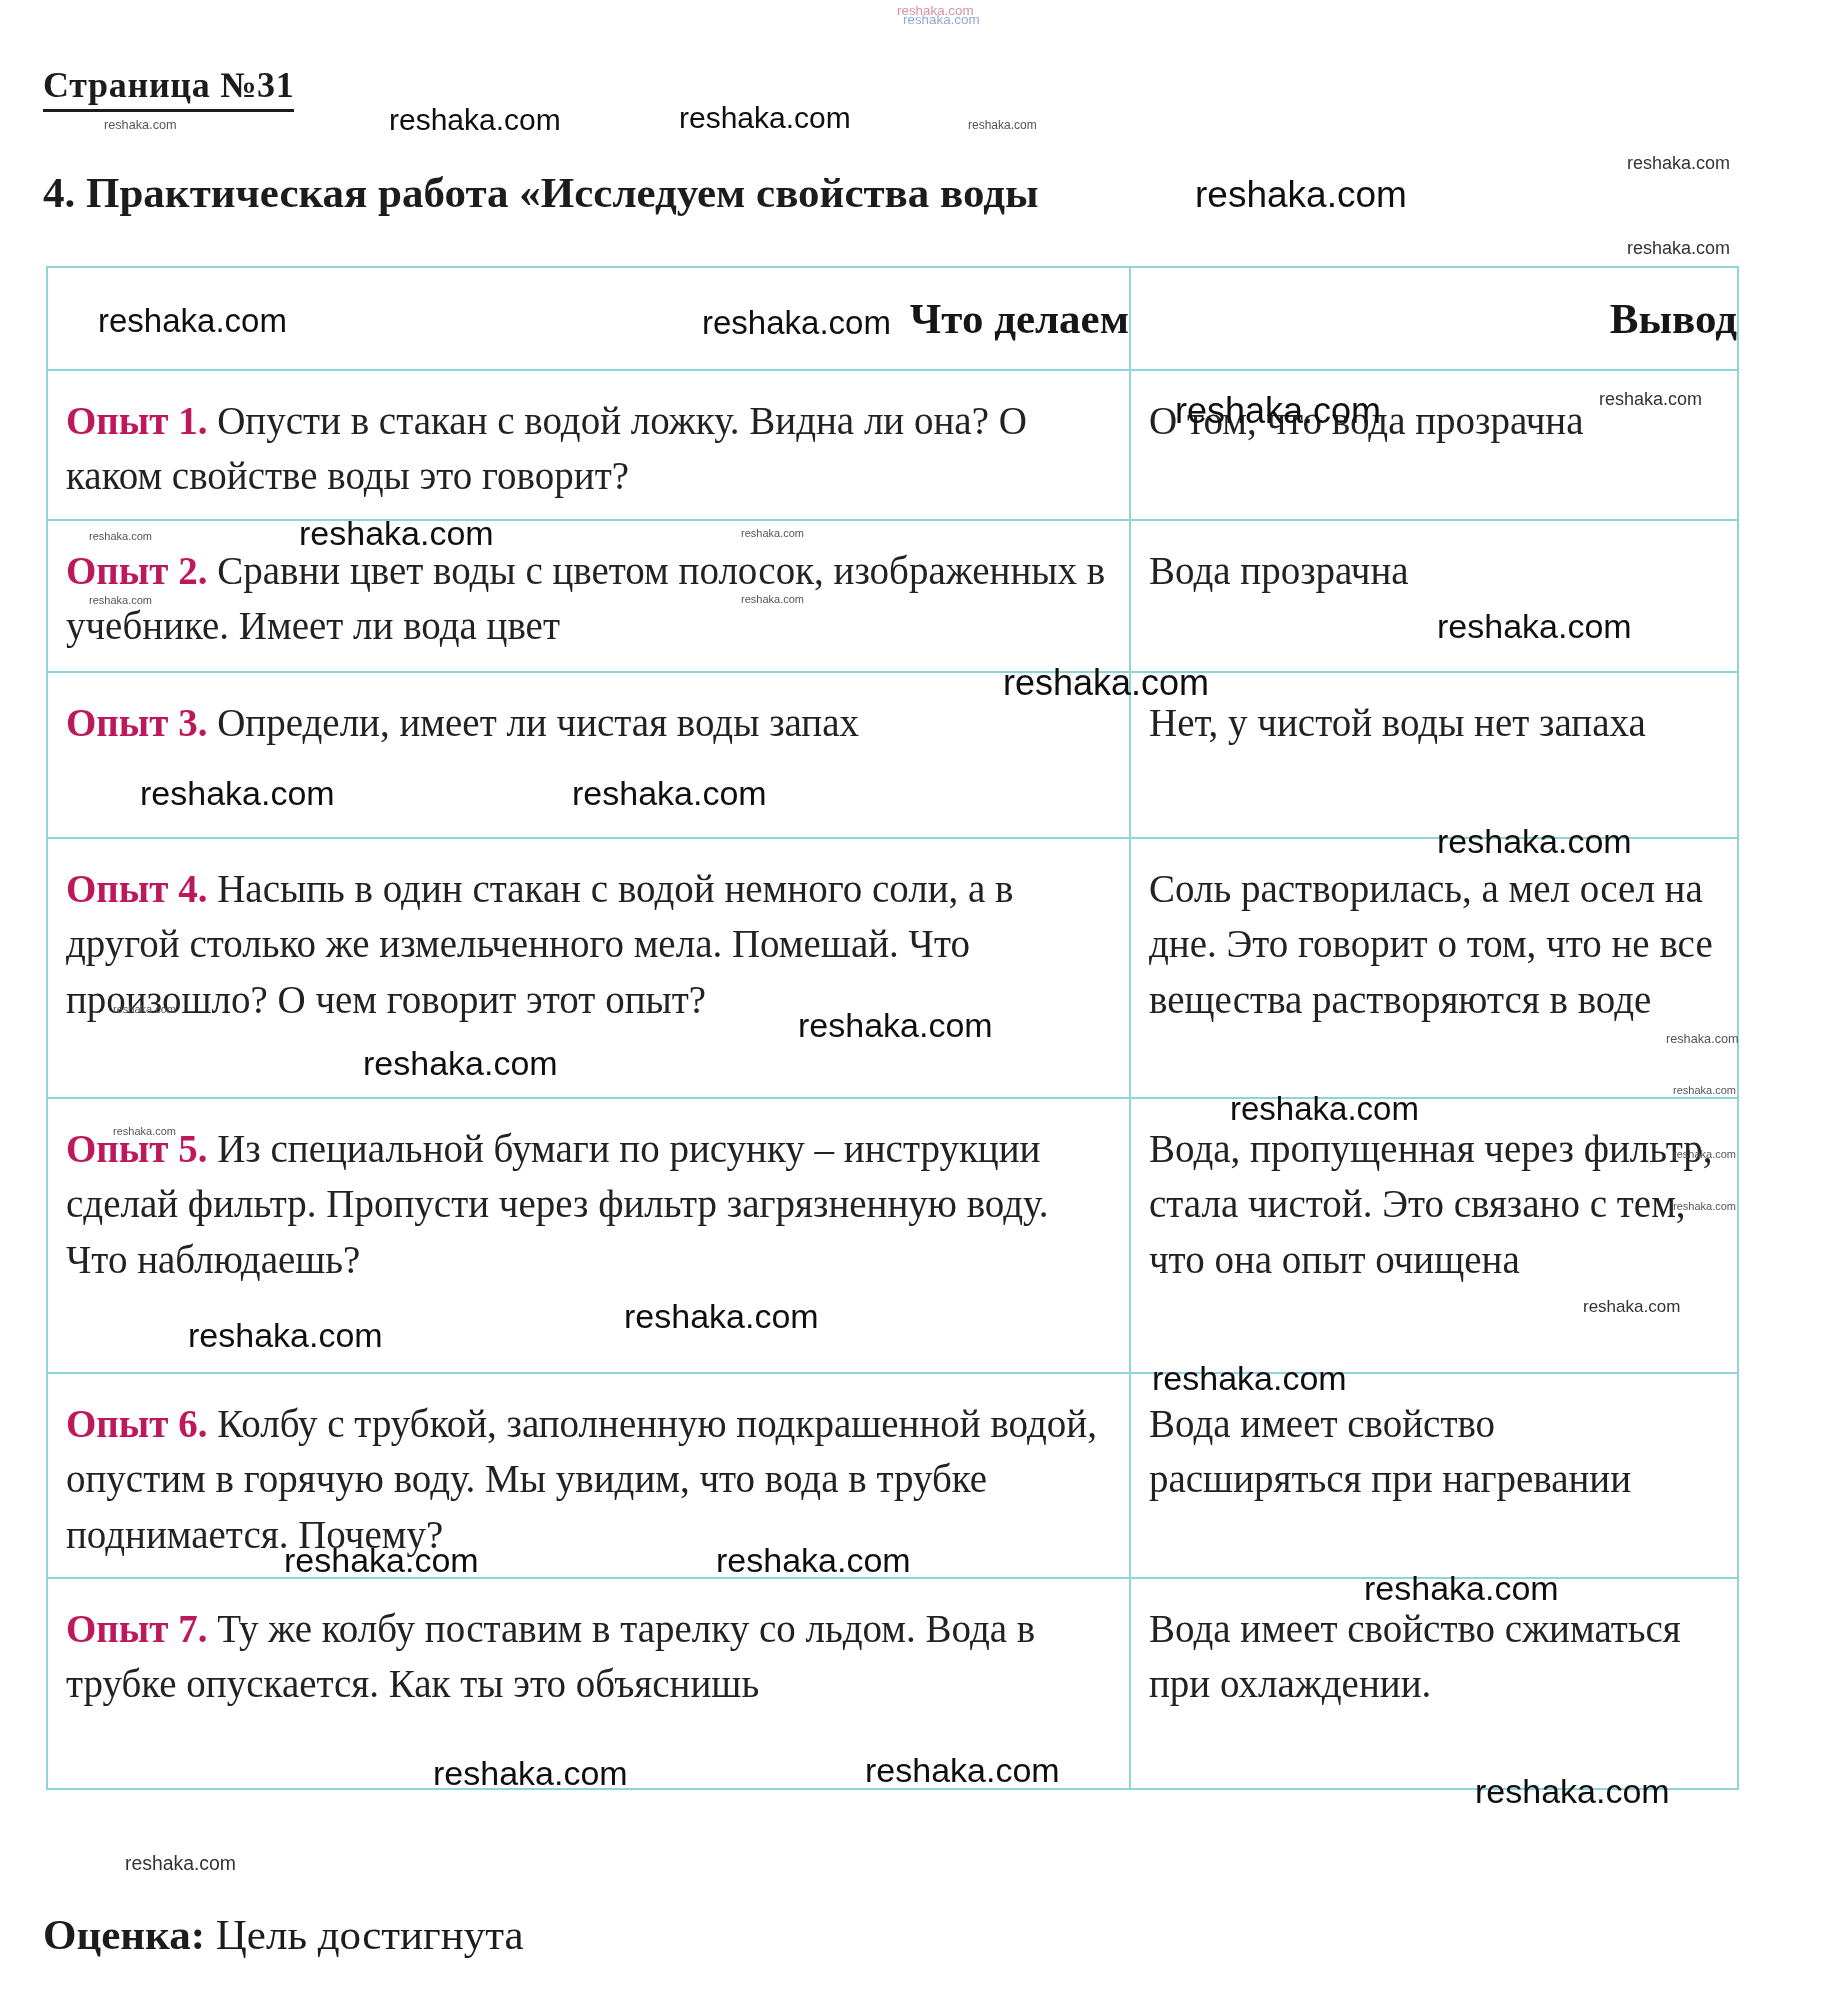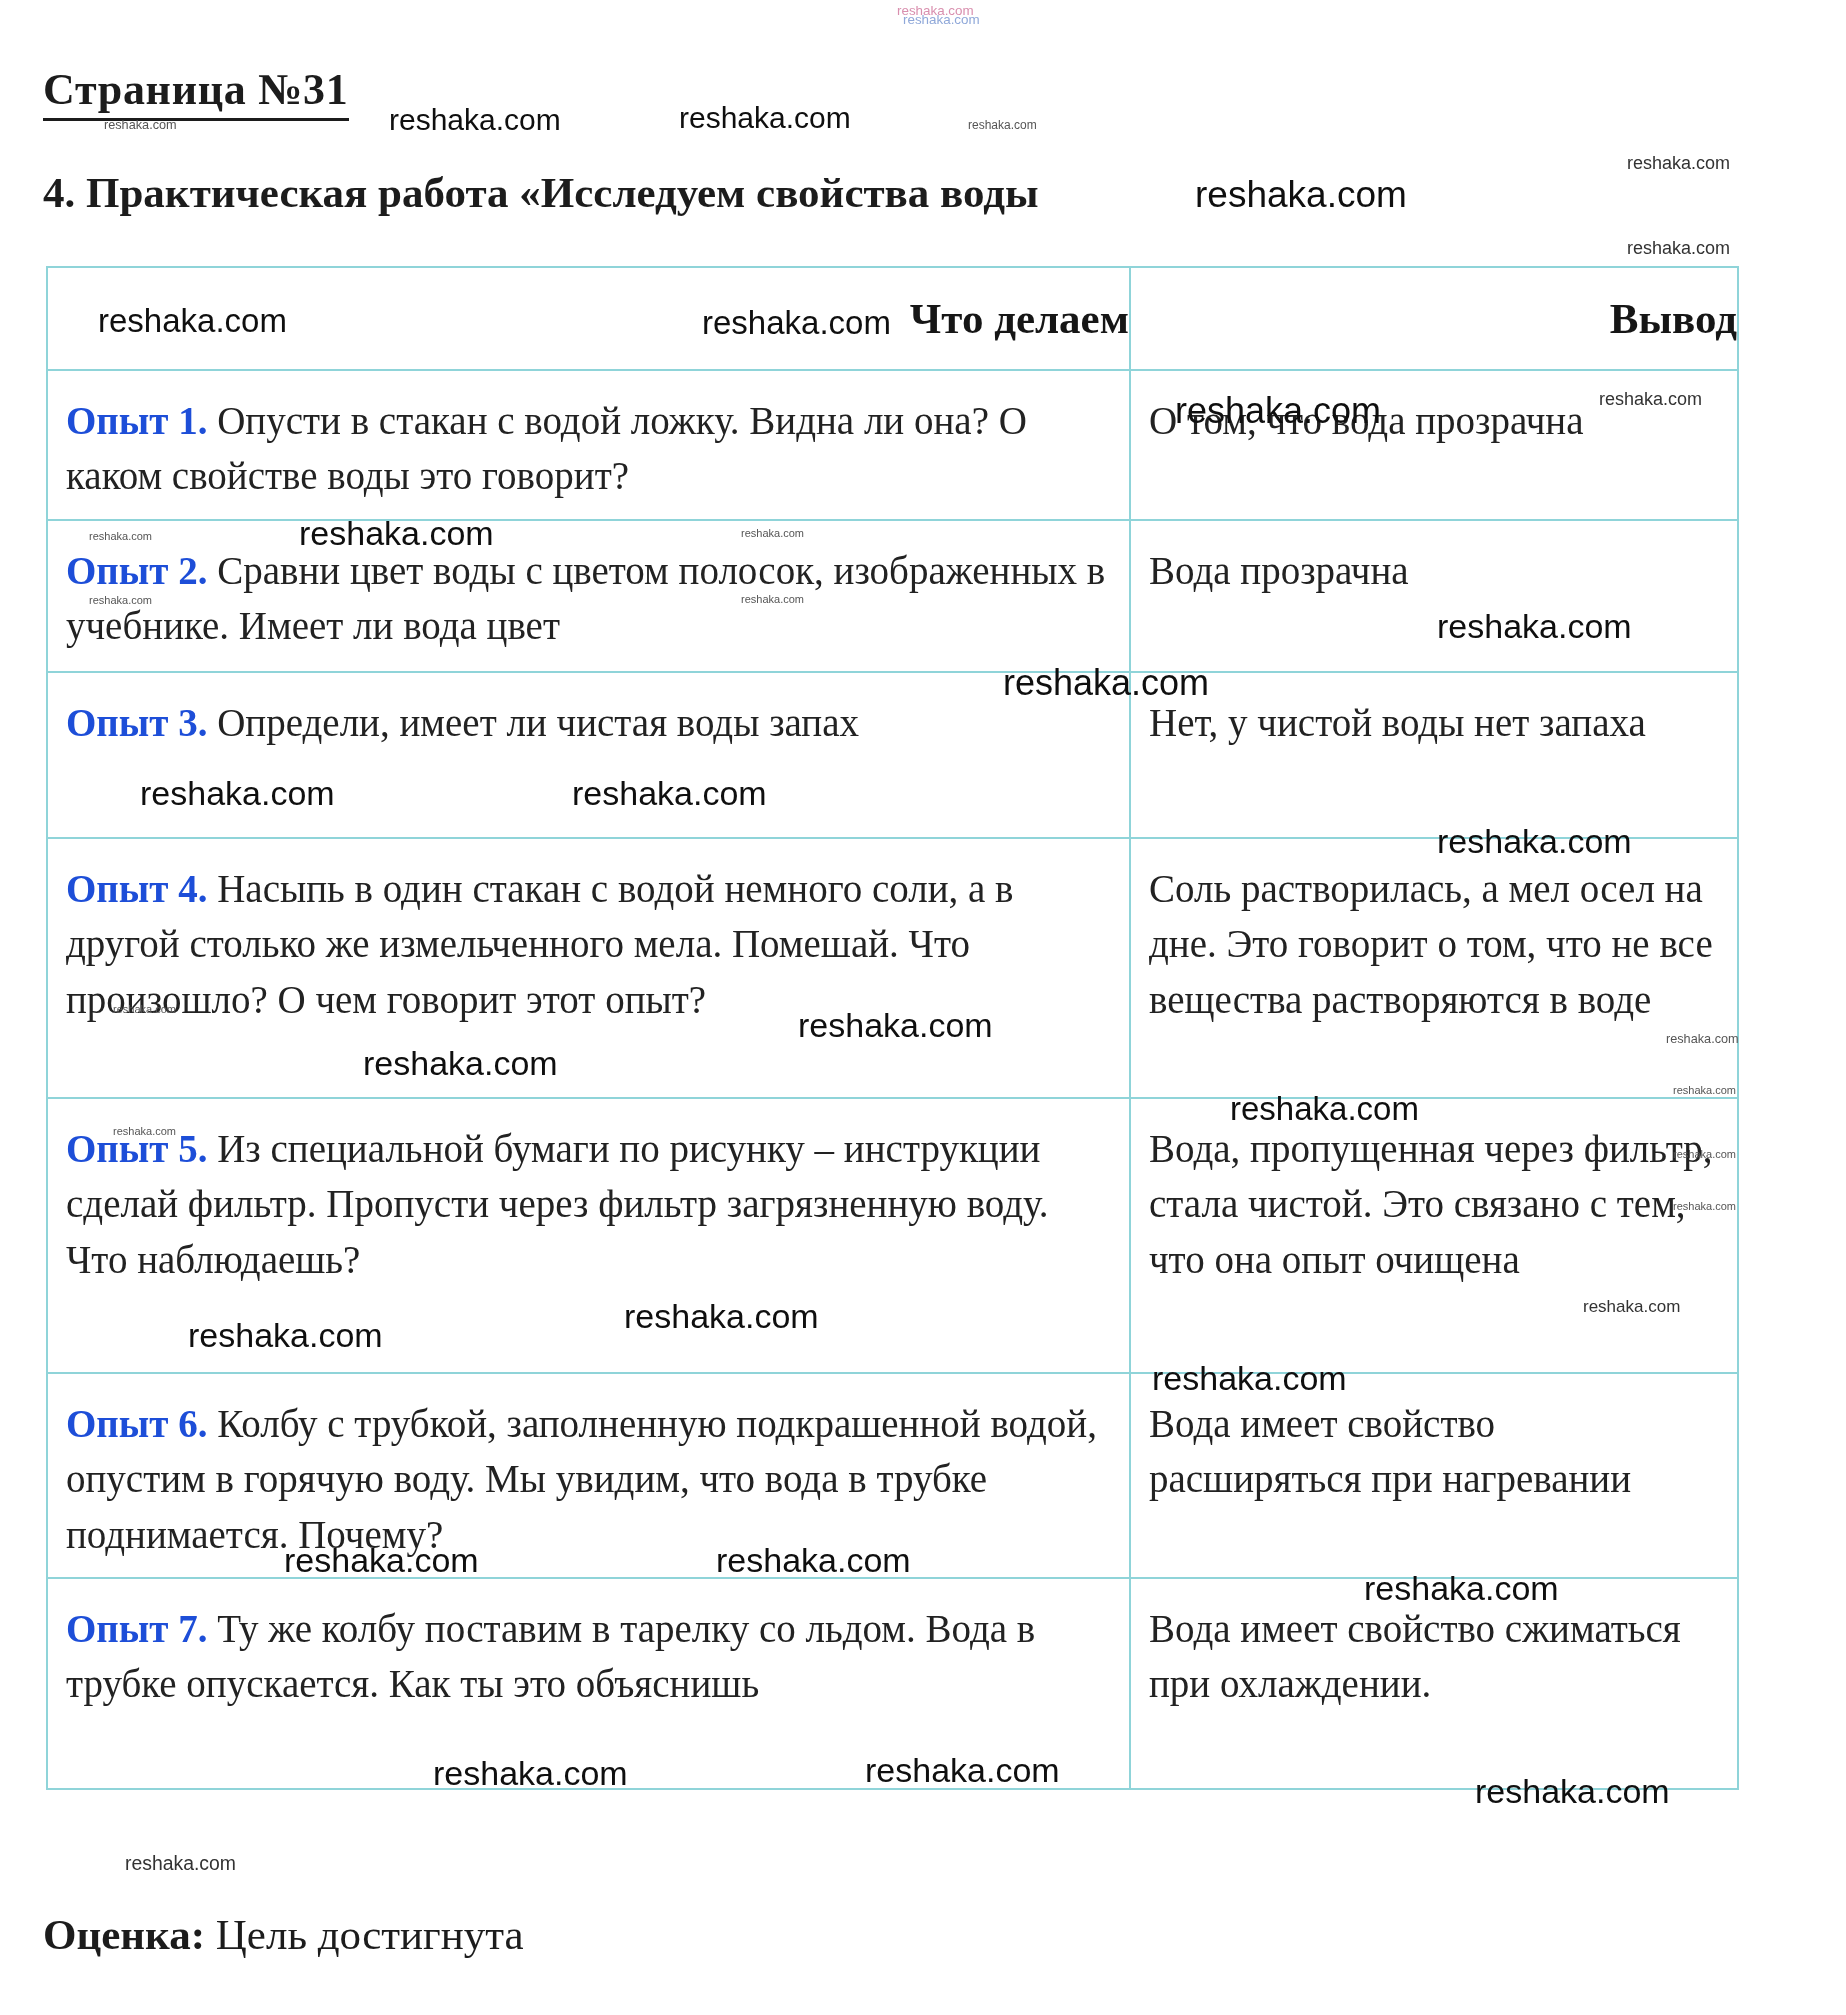--- a/index.html
+++ b/index.html
@@ -13,21 +13,21 @@
     overflow: hidden;
   }
   :root { --border-color: #8fd4d9; }
 
   .page { position: absolute; inset: 0; }
 
   .page-title {
     position: absolute;
     left: 43px;
     top: 64px;
-    font-size: 44px;
+    font-size: 36px;
     font-weight: 700;
     letter-spacing: 0.7px;
   }
   .page-title .underlined {
     border-bottom: 3.7px solid #1c1c1c;
     padding-bottom: 3.7px;
   }
 
   .section-heading {
     position: absolute;
@@ -57,21 +57,21 @@
     text-align: right;
     color: #161616;
   }
   table.experiments td {
     font-size: 39px;
     line-height: 1.42;
     vertical-align: top;
     padding: 22px 22px 15px 18px;
     color: #222222;
   }
-  td .exp-label { font-weight: 700; color: #1d4ed8; }
+  td .exp-label { font-weight: 700; color: #be185d; }
 
   tr.r1 { height: 147px; }
   tr.r2 { height: 152px; }
   tr.r3 { height: 166px; }
   tr.r4 { height: 260px; }
   tr.r5 { height: 275px; margin-top: 32px; }
   tr.r6 { height: 201px; padding-left: 15px; }
   tr.r7 { height: 211px; }
 
   td.pt-lg  { padding-top: 46px; }

